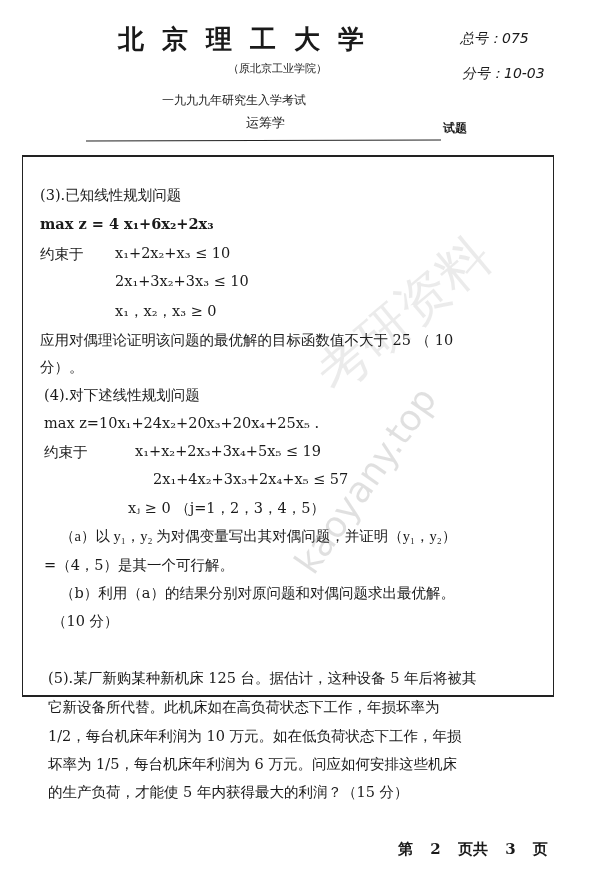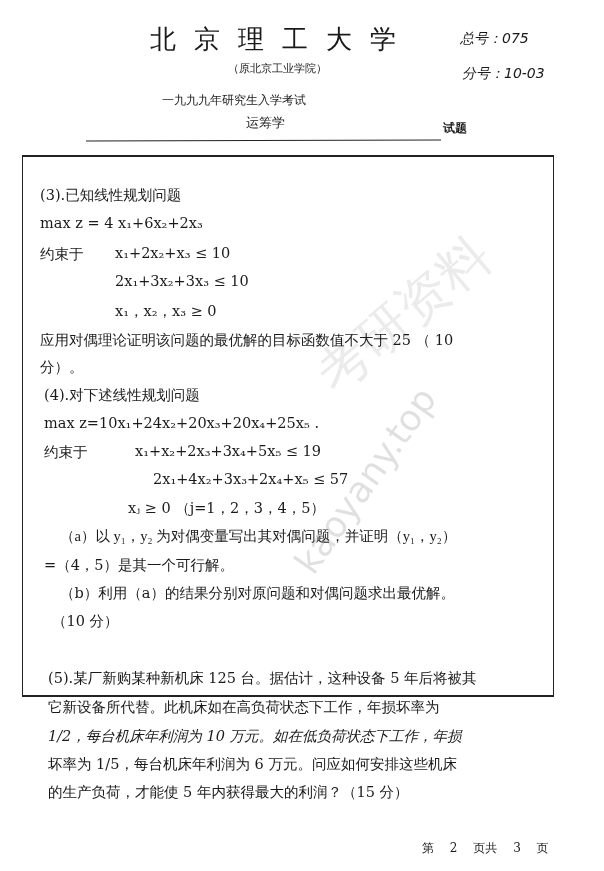--- a/index.html
+++ b/index.html
@@ -1,74 +1,74 @@
 <!DOCTYPE html>
 <html><head>
 <meta charset="utf-8">
 <style>
   html, body { margin:0; padding:0; background:#ffffff; }
   body { width:604px; height:871px; position:relative; overflow:hidden;
          font-family:"DejaVu Serif","Liberation Serif",serif; color:#1a1a1a; }
   .abs { position:absolute; }
-  .uni-title { left:118px; top:22px; font-size:26px; font-weight:normal; letter-spacing:18px; white-space:nowrap;margin-left:32px; }
+  .uni-title { left:118px; top:22px; font-size:26px; font-weight:bold; letter-spacing:18px; white-space:nowrap; }
   .uni-sub { left:228px; top:61px; font-size:11px; }
   .code { font-family:"DejaVu Sans",sans-serif; font-size:14px; font-style:italic; white-space:nowrap; }
   .code1 { left:460px; top:30px; }
   .code2 { left:462px; top:65px; }
   .exam-year { left:162px; top:92px; font-size:12px; }
   .subject { left:246px; top:114px; font-size:13px; }
   .paper-label { left:443px; top:120px; font-size:12px; font-weight:bold; }
   .rule1 { left:86px; top:140px; width:355px; height:0; border-top:1.5px solid #222; transform:rotate(-0.15deg); }
   .box { left:22px; top:155px; width:530px; height:538px; border:1.5px solid #222; border-top-width:2px; border-bottom-width:2px; }
   .wm1 { left:300px; top:280px; font-family:"DejaVu Sans",sans-serif; font-size:52px; color:rgba(0,0,0,0.08); transform:rotate(-40deg); white-space:nowrap; }
   .wm2 { left:320px; top:540px; font-family:"DejaVu Sans",sans-serif; font-size:36px; color:rgba(0,0,0,0.12); transform:rotate(-55deg); transform-origin:left bottom; white-space:nowrap; }
   .line { position:absolute; font-size:14.5px; white-space:nowrap; }
-  .footer { left:422px; top:840px; font-size:12px; white-space:nowrap; }
+  .footer { left:398px; top:840px; font-size:15px; white-space:nowrap;font-weight:bold; }
   .footer span { margin-right:12px; }
 </style>
 </head>
 <body>
 
 <div class="abs uni-title">北京理工大学</div>
 <div class="abs uni-sub">（原北京工业学院）</div>
 <div class="abs code code1">总号：075</div>
 <div class="abs code code2">分号：10-03</div>
 <div class="abs exam-year">一九九九年研究生入学考试</div>
 <div class="abs subject">运筹学</div>
 <div class="abs paper-label">试题</div>
 <div class="abs rule1"></div>
 
 <div class="abs box"></div>
 
 <div class="abs wm1">考研资料</div>
 <div class="abs wm2">kaoyany.top</div>
 
 <div class="line" style="left:40px;top:186px;">(3).已知线性规划问题</div>
-<div class="line" style="left:40px;top:215px;font-weight:normal;text-align:center;">max z = 4 x₁+6x₂+2x₃</div>
+<div class="line" style="left:40px;top:215px;font-weight:bold;text-align:center;">max z = 4 x₁+6x₂+2x₃</div>
 <div class="line" style="left:40px;top:245px;">约束于</div>
 <div class="line" style="left:115px;top:245px;">x₁+2x₂+x₃  ≤ 10</div>
 <div class="line" style="left:115px;top:273px;">2x₁+3x₂+3x₃ ≤ 10</div>
 <div class="line" style="left:115px;top:302px;">x₁，x₂，x₃ ≥ 0</div>
 <div class="line" style="left:40px;top:331px;">应用对偶理论证明该问题的最优解的目标函数值不大于 25 （ 10</div>
 <div class="line" style="left:40px;top:358px;">分）。</div>
 
 <div class="line" style="left:44px;top:386px;">(4).对下述线性规划问题</div>
 <div class="line" style="left:44px;top:415px;">max z=10x₁+24x₂+20x₃+20x₄+25x₅ .</div>
 <div class="line" style="left:44px;top:443px;">约束于</div>
 <div class="line" style="left:135px;top:443px;">x₁+x₂+2x₃+3x₄+5x₅ ≤ 19</div>
 <div class="line" style="left:135px;top:471px;margin-left:18px;">2x₁+4x₂+3x₃+2x₄+x₅ ≤ 57</div>
 <div class="line" style="left:128px;top:499px;">xⱼ ≥ 0 （j=1，2，3，4，5）</div>
 <div class="line" style="left:60px;top:527px;font-family:Liberation Serif, serif;">（a）以 y₁，y₂ 为对偶变量写出其对偶问题，并证明（y₁，y₂）</div>
 <div class="line" style="left:44px;top:556px;">=（4，5）是其一个可行解。</div>
 <div class="line" style="left:60px;top:584px;">（b）利用（a）的结果分别对原问题和对偶问题求出最优解。</div>
 <div class="line" style="left:52px;top:612px;">（10 分）</div>
 
 <div class="line" style="left:48px;top:669px;">(5).某厂新购某种新机床 125 台。据估计，这种设备 5 年后将被其</div>
 <div class="line" style="left:48px;top:698px;">它新设备所代替。此机床如在高负荷状态下工作，年损坏率为</div>
-<div class="line" style="left:48px;top:727px;font-style:italic;">1/2，每台机床年利润为 10 万元。如在低负荷状态下工作，年损</div>
+<div class="line" style="left:48px;top:727px;">1/2，每台机床年利润为 10 万元。如在低负荷状态下工作，年损</div>
 <div class="line" style="left:48px;top:755px;">坏率为 1/5，每台机床年利润为 6 万元。问应如何安排这些机床</div>
 <div class="line" style="left:48px;top:783px;">的生产负荷，才能使 5 年内获得最大的利润？（15 分）</div>
 
 <div class="abs footer">
   <span>第</span>
   <span>2</span>
   <span>页共</span>
   <span>3</span>
   <span>页</span>
 </div>

